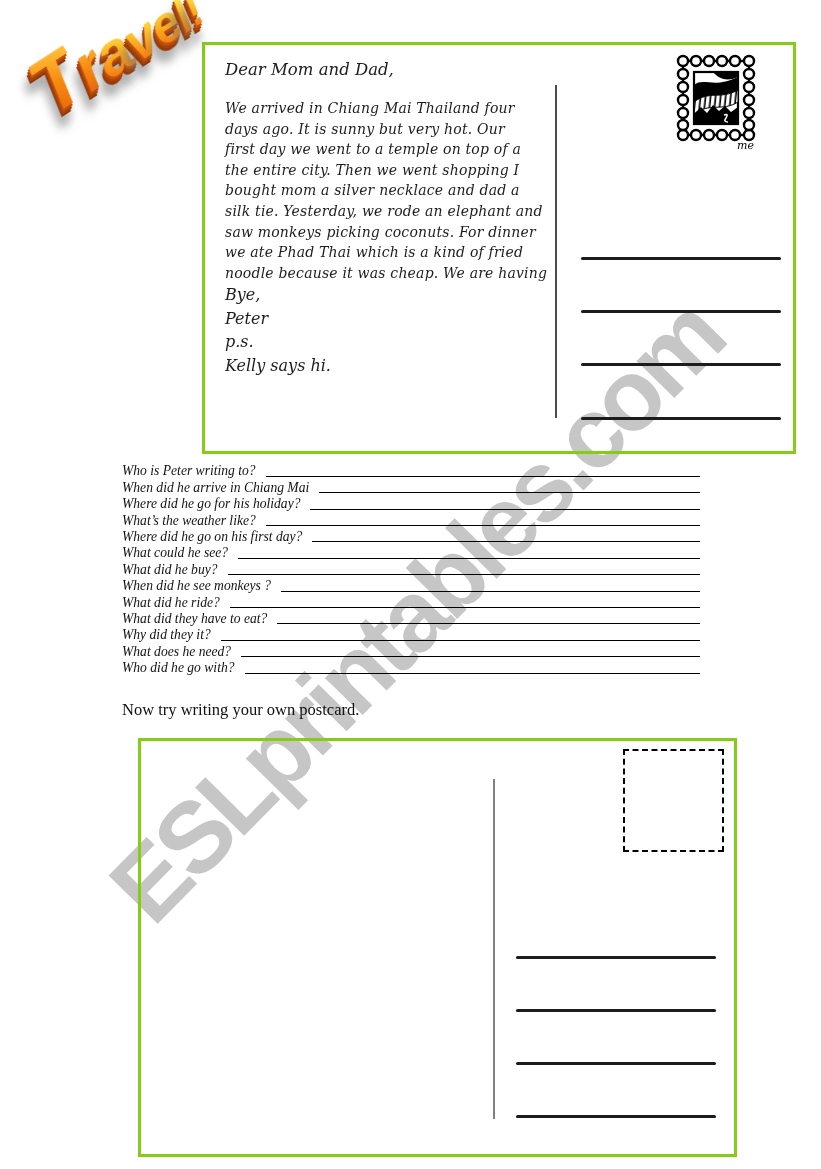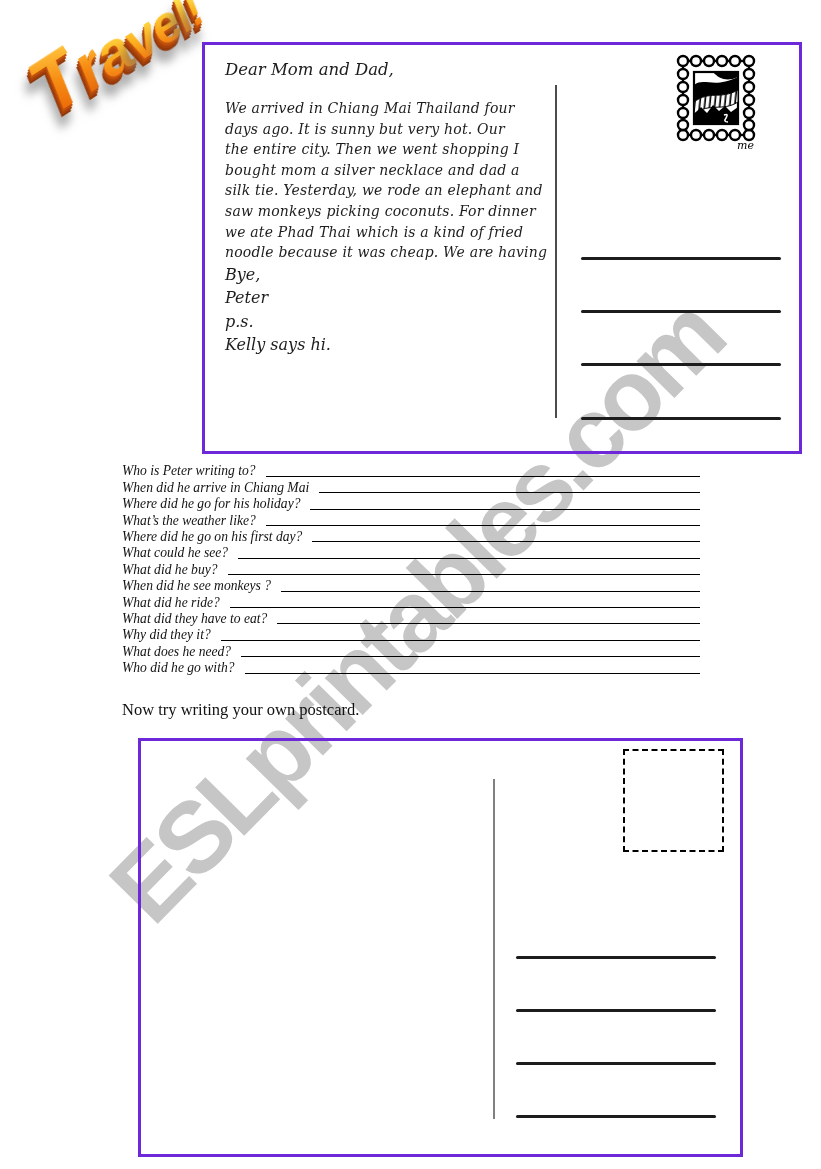--- a/index.html
+++ b/index.html
@@ -20,21 +20,21 @@
   .wordart .lt{display:inline-block;line-height:.9;margin-right:-2px;
            background:linear-gradient(200deg,#ffe24d 15%,#fcae1e 55%,#f07010 95%);
            -webkit-background-clip:text;background-clip:text;color:transparent;
            filter:drop-shadow(-2px 2px 0 #c2500a) drop-shadow(-2px 2px 0 #a8420a)
                   drop-shadow(-2px 2px 0 #93380a) drop-shadow(-8px 9px 5px rgba(110,110,110,.55));}
   .wordart .lt:nth-child(1),.wordart .lt:nth-child(2){
            background:linear-gradient(200deg,#ffc13a 10%,#f78c12 50%,#e86408 95%);
            -webkit-background-clip:text;background-clip:text;}
 
   
-  .postcard{position:absolute;border:3px solid #6d28d9;background:transparent;z-index:3;padding-left:6px;}
+  .postcard{position:absolute;border:3px solid #84cc16;background:transparent;z-index:3;}
   .postcard-1{left:202px;top:42px;width:588px;height:406px;}
   .postcard-2{left:138px;top:738px;width:593px;height:413px;}
 
   .divider{position:absolute;width:2px;background:#4c4c4c;}
   .postcard-1 .divider{left:350px;top:40px;height:333px;}
   .postcard-2 .divider{left:352px;top:38px;height:340px;background:#808080;width:2px;}
 
   .addr-line{position:absolute;height:3px;background:#1c1c1c;width:200px;border-radius:2px;}
   .postcard-1 .addr-line{left:376px;}
   .postcard-2 .addr-line{left:375px;}
@@ -76,20 +76,21 @@
       <span class="lt" style="font-size: 46px;">!</span>
     </div>
 
   <div class="postcard postcard-1">
 
     <div class="msg-area">
       <div class="hand salutation">Dear Mom and Dad,</div>
       <div class="msg-lines">
           <div class="hand msg-line">We arrived in Chiang Mai Thailand four</div>
           <div class="hand msg-line">days ago. It is sunny but very hot. Our</div>
+          <div class="hand msg-line">first day we went to a temple on top of a</div>
           <div class="hand msg-line">the entire city. Then we went shopping I</div>
           <div class="hand msg-line">bought mom a silver necklace and dad a</div>
           <div class="hand msg-line">silk tie. Yesterday, we rode an elephant and</div>
           <div class="hand msg-line">saw monkeys picking coconuts. For dinner</div>
           <div class="hand msg-line">we ate Phad Thai which is a kind of fried</div>
           <div class="hand msg-line">noodle because it was cheap. We are having</div>
         </div>
       <div>
           <div class="hand close-line">Bye,</div>
           <div class="hand close-line">Peter</div>

